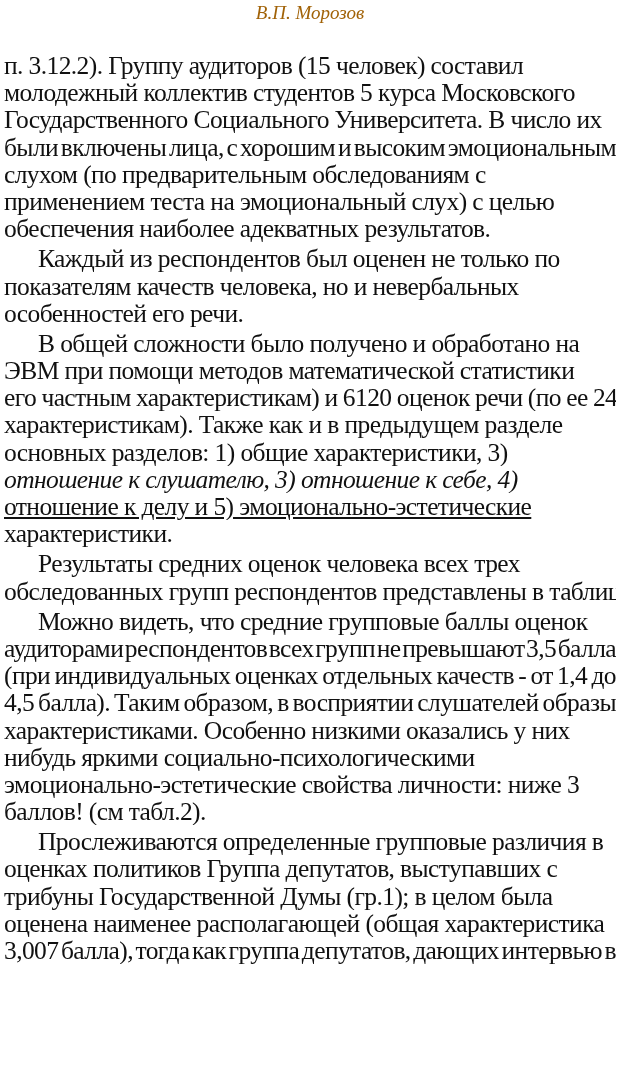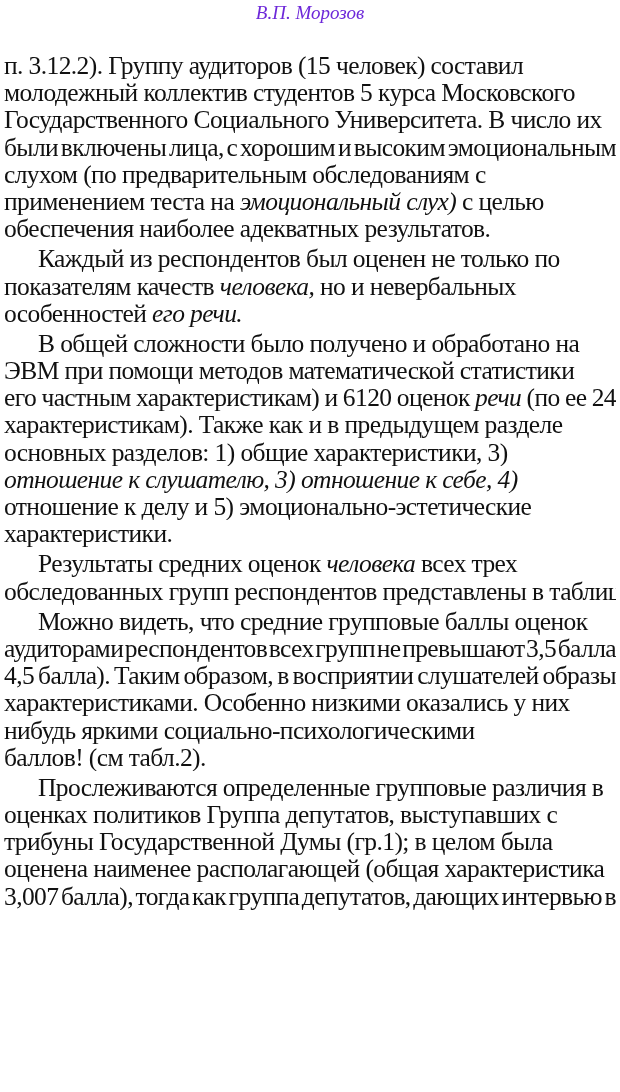--- a/index.html
+++ b/index.html
@@ -1,26 +1,26 @@
 <!DOCTYPE html>
 <html><head>
 <meta charset="utf-8">
 <style>
   html, body { margin:0; padding:0; background:#ffffff; }
   body { width:620px; height:1092px; overflow:hidden; position:relative;
          font-family:"Liberation Serif", "DejaVu Serif", serif; color:#111; }
   .header { position:absolute; top:2px; left:0; width:620px; text-align:center;
-            font-style:italic; font-size:19px; color:#6d28d9; }
+            font-style:italic; font-size:19px; color:#a16207; }
   .body-text { position:absolute; top:52px; left:4px; width:612px; }
   .line { font-size:25.5px; line-height:27.2px; height:27.2px; white-space:nowrap;
           text-align:justify; text-align-last:justify; letter-spacing:-0.6px;
           overflow:hidden; }
   .line.last { text-align-last:left; }
   .line.indent { padding-left:34px; }
-  .it { font-style:italic; }
+  .it { }
   .gap-before { margin-top:3px; }
 </style>
 </head>
 <body>
 
 <div class="header">
   <span>В.П. Морозов</span>
 </div>
 
 <div class="body-text" id="body-text">
@@ -38,33 +38,35 @@
       <div class="line" style="white-space: nowrap; word-spacing: 0.003125px; text-align-last: left; text-align: left;">показателям качеств <span class="it">человека,</span> но и невербальных</div>
       <div class="line last">особенностей <span class="it">его речи.</span></div>
     </div>
     <div class="gap-before">
       <div class="line indent" style="white-space: nowrap; word-spacing: 0px; text-align-last: left; text-align: left;">В общей сложности было получено и обработано на</div>
       <div class="line" style="white-space: nowrap; word-spacing: 0px; text-align-last: left; text-align: left;">ЭВМ при помощи методов математической статистики</div>
       <div class="line" style="white-space: nowrap; word-spacing: -0.465278px; text-align-last: left; text-align: left;">его частным характеристикам) и 6120 оценок <span class="it">речи</span> (по ее 24</div>
       <div class="line" style="white-space: nowrap; word-spacing: 0px; text-align-last: left; text-align: left;">характеристикам). Также как и в предыдущем разделе</div>
       <div class="line" style="white-space: nowrap; word-spacing: 0px; text-align-last: left; text-align: left;">основных разделов: 1) общие характеристики, 3)</div>
       <div class="line" style="white-space: nowrap; word-spacing: 0px; text-align-last: left; text-align: left; font-style: italic;">отношение к слушателю, 3) отношение к себе, 4)</div>
-      <div class="line" style="white-space: nowrap; word-spacing: 0px; text-align-last: left; text-align: left;">отношение к делу и 5) эмоционально-эстетические</div>
+      <div class="line" style="white-space: nowrap; word-spacing: 0px; text-align-last: left; text-align: left; text-decoration: underline;">отношение к делу и 5) эмоционально-эстетические</div>
       <div class="line last">характеристики.</div>
     </div>
     <div class="gap-before">
       <div class="line indent" style="white-space: nowrap; word-spacing: 0.003125px; text-align-last: left; text-align: left;">Результаты средних оценок <span class="it">человека</span> всех трех</div>
       <div class="line last">обследованных групп респондентов представлены в таблице.</div>
     </div>
     <div class="gap-before">
       <div class="line indent" style="white-space: nowrap; word-spacing: 0px; text-align-last: left; text-align: left;">Можно видеть, что средние групповые баллы оценок</div>
       <div class="line" style="white-space: nowrap; word-spacing: -4.17411px; text-align-last: left; text-align: left;">аудиторами респондентов всех групп не превышают 3,5 балла</div>
+      <div class="line" style="white-space: nowrap; word-spacing: -1.47656px; text-align-last: left; text-align: left;">(при индивидуальных оценках отдельных качеств - от 1,4 до</div>
       <div class="line" style="white-space: nowrap; word-spacing: -1.77679px; text-align-last: left; text-align: left;">4,5 балла). Таким образом, в восприятии слушателей образы</div>
       <div class="line" style="white-space: nowrap; word-spacing: 0px; text-align-last: left; text-align: left;">характеристиками. Особенно низкими оказались у них</div>
       <div class="line" style="white-space: nowrap; word-spacing: 0px; text-align-last: left; text-align: left;">нибудь яркими социально-психологическими</div>
+      <div class="line" style="white-space: nowrap; word-spacing: 0px; text-align-last: left; text-align: left;">эмоционально-эстетические свойства личности: ниже 3</div>
       <div class="line last">баллов! (см табл.2).</div>
     </div>
     <div class="gap-before">
       <div class="line indent" style="white-space: nowrap; word-spacing: 0px; text-align-last: left; text-align: left;">Прослеживаются определенные групповые различия в</div>
       <div class="line" style="white-space: nowrap; word-spacing: 0px; text-align-last: left; text-align: left;">оценках политиков Группа депутатов, выступавших с</div>
       <div class="line" style="white-space: nowrap; word-spacing: 0px; text-align-last: left; text-align: left;">трибуны Государственной Думы (гр.1); в целом была</div>
       <div class="line" style="white-space: nowrap; word-spacing: 0px; text-align-last: left; text-align: left;">оценена наименее располагающей (общая характеристика</div>
       <div class="line" style="white-space: nowrap; word-spacing: -3.19141px; text-align-last: left; text-align: left;">3,007 балла), тогда как группа депутатов, дающих интервью в</div>
     </div>
   </div>

